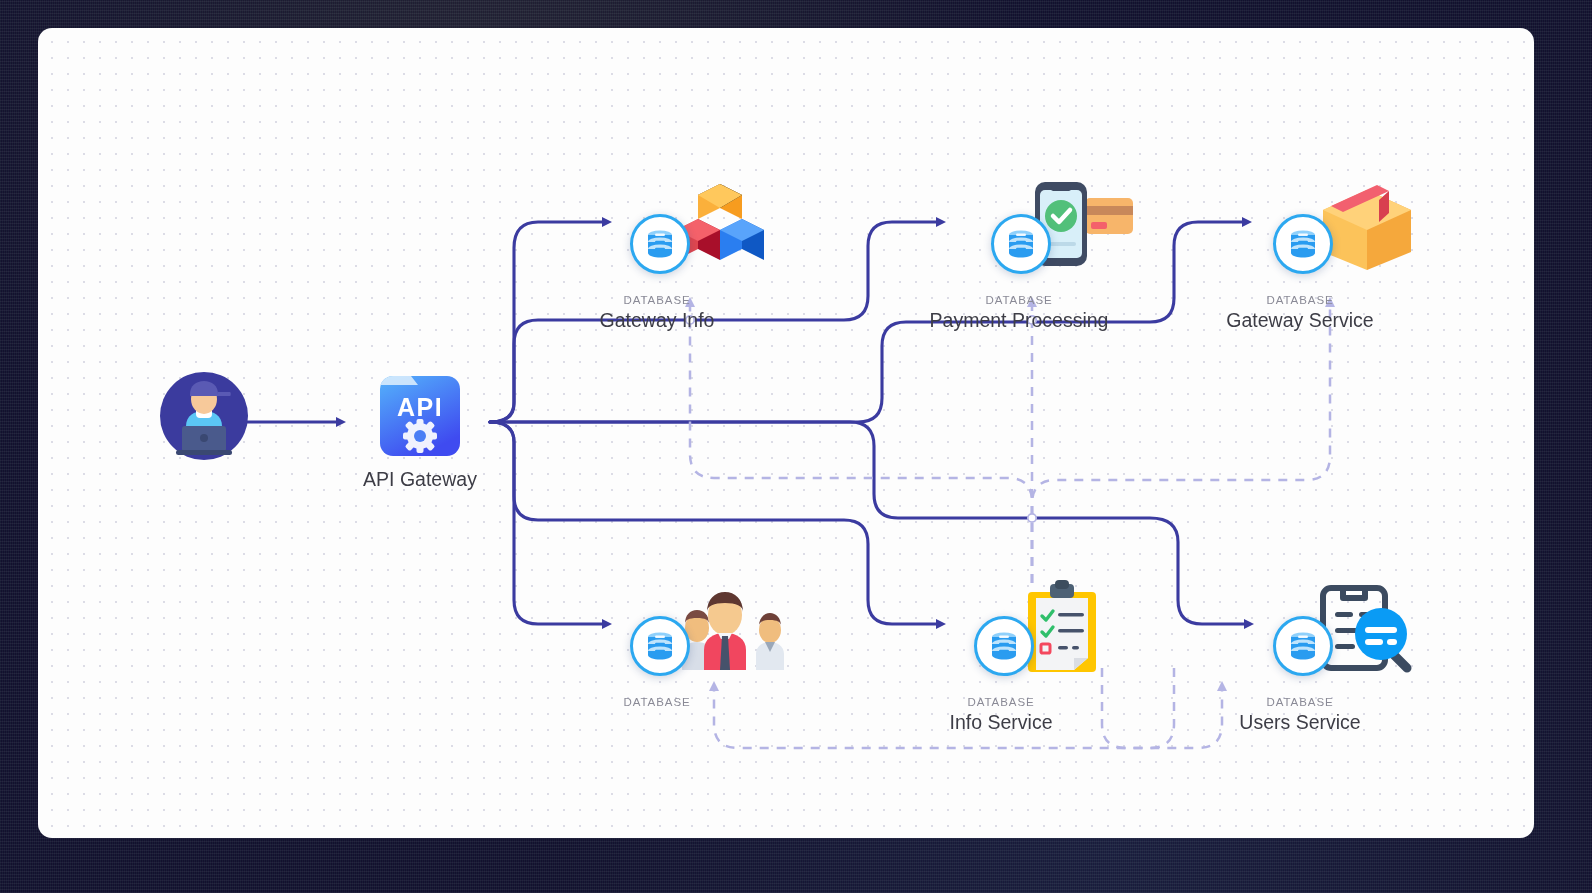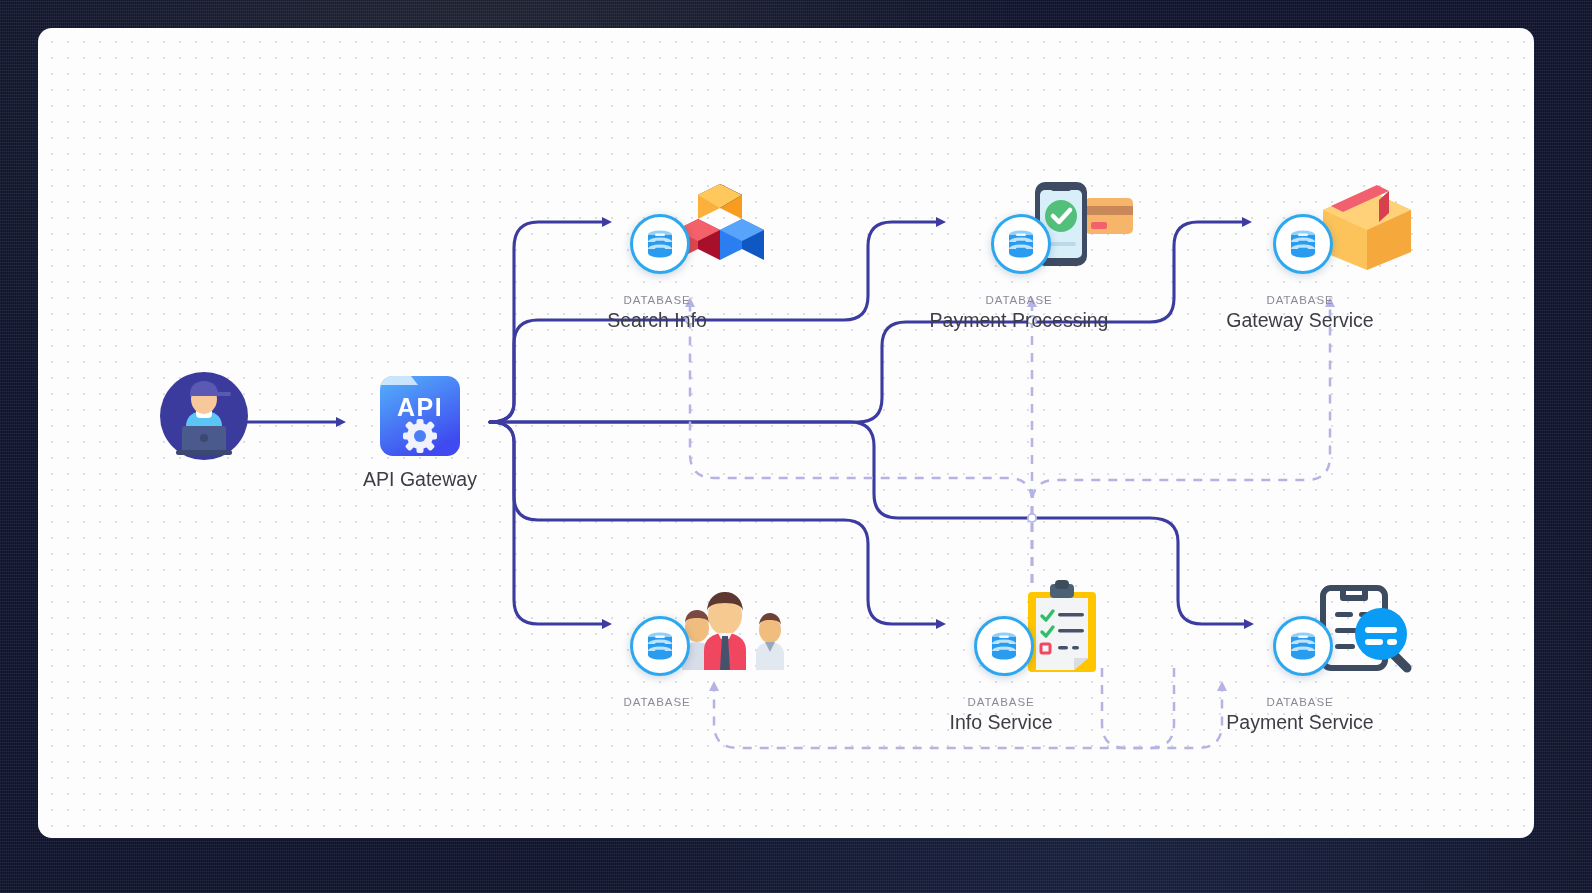--- a/index.html
+++ b/index.html
@@ -158,21 +158,21 @@
           <path d="M4 14v7c0 2.5 5.4 4.6 12 4.6S28 23.5 28 21v-7" fill="#2a9cf0"></path>
           <ellipse cx="16" cy="21" rx="12" ry="4.6" fill="#bfe4fc"></ellipse>
           <path d="M4 21v4c0 2.5 5.4 4.6 12 4.6S28 27.5 28 25v-4" fill="#2a9cf0"></path>
           <rect x="11" y="5.6" width="10" height="2.4" rx="1.2" fill="#fff" opacity=".9"></rect>
           <rect x="11" y="12.8" width="10" height="2.4" rx="1.2" fill="#2a9cf0"></rect>
           <rect x="11" y="19.8" width="10" height="2.4" rx="1.2" fill="#2a9cf0"></rect>
         </svg>
       </div>
       <div class="nlabel" style="left:-133px;top:100px;">
         <div class="kind">DATABASE</div>
-        <div class="title">Search Info</div>
+        <div class="title">Gateway Info</div>
       </div>
     </div>
 
     <div class="node" style="left:953px;top:150px;">
       <div class="iconwrap" style="position:absolute;left:36px;top:0;">
         <svg width="116" height="96" viewBox="0 0 116 96">
           <rect x="58" y="20" width="48" height="36" rx="5" fill="#f7b56a"></rect>
           <rect x="58" y="28" width="48" height="9" fill="#c8885a"></rect>
           <rect x="64" y="44" width="16" height="7" rx="2" fill="#f4606b"></rect>
           <rect x="8" y="4" width="52" height="84" rx="10" fill="#3f4b63"></rect>
@@ -333,18 +333,18 @@
           <path d="M4 14v7c0 2.5 5.4 4.6 12 4.6S28 23.5 28 21v-7" fill="#2a9cf0"></path>
           <ellipse cx="16" cy="21" rx="12" ry="4.6" fill="#bfe4fc"></ellipse>
           <path d="M4 21v4c0 2.5 5.4 4.6 12 4.6S28 27.5 28 25v-4" fill="#2a9cf0"></path>
           <rect x="11" y="5.6" width="10" height="2.4" rx="1.2" fill="#fff" opacity=".9"></rect>
           <rect x="11" y="12.8" width="10" height="2.4" rx="1.2" fill="#2a9cf0"></rect>
           <rect x="11" y="19.8" width="10" height="2.4" rx="1.2" fill="#2a9cf0"></rect>
         </svg>
       </div>
       <div class="nlabel" style="left:-133px;top:100px;">
         <div class="kind">DATABASE</div>
-        <div class="title">Payment Service</div>
+        <div class="title">Users Service</div>
       </div>
     </div>
 
   </div>
 </div>
 
 </body></html>

